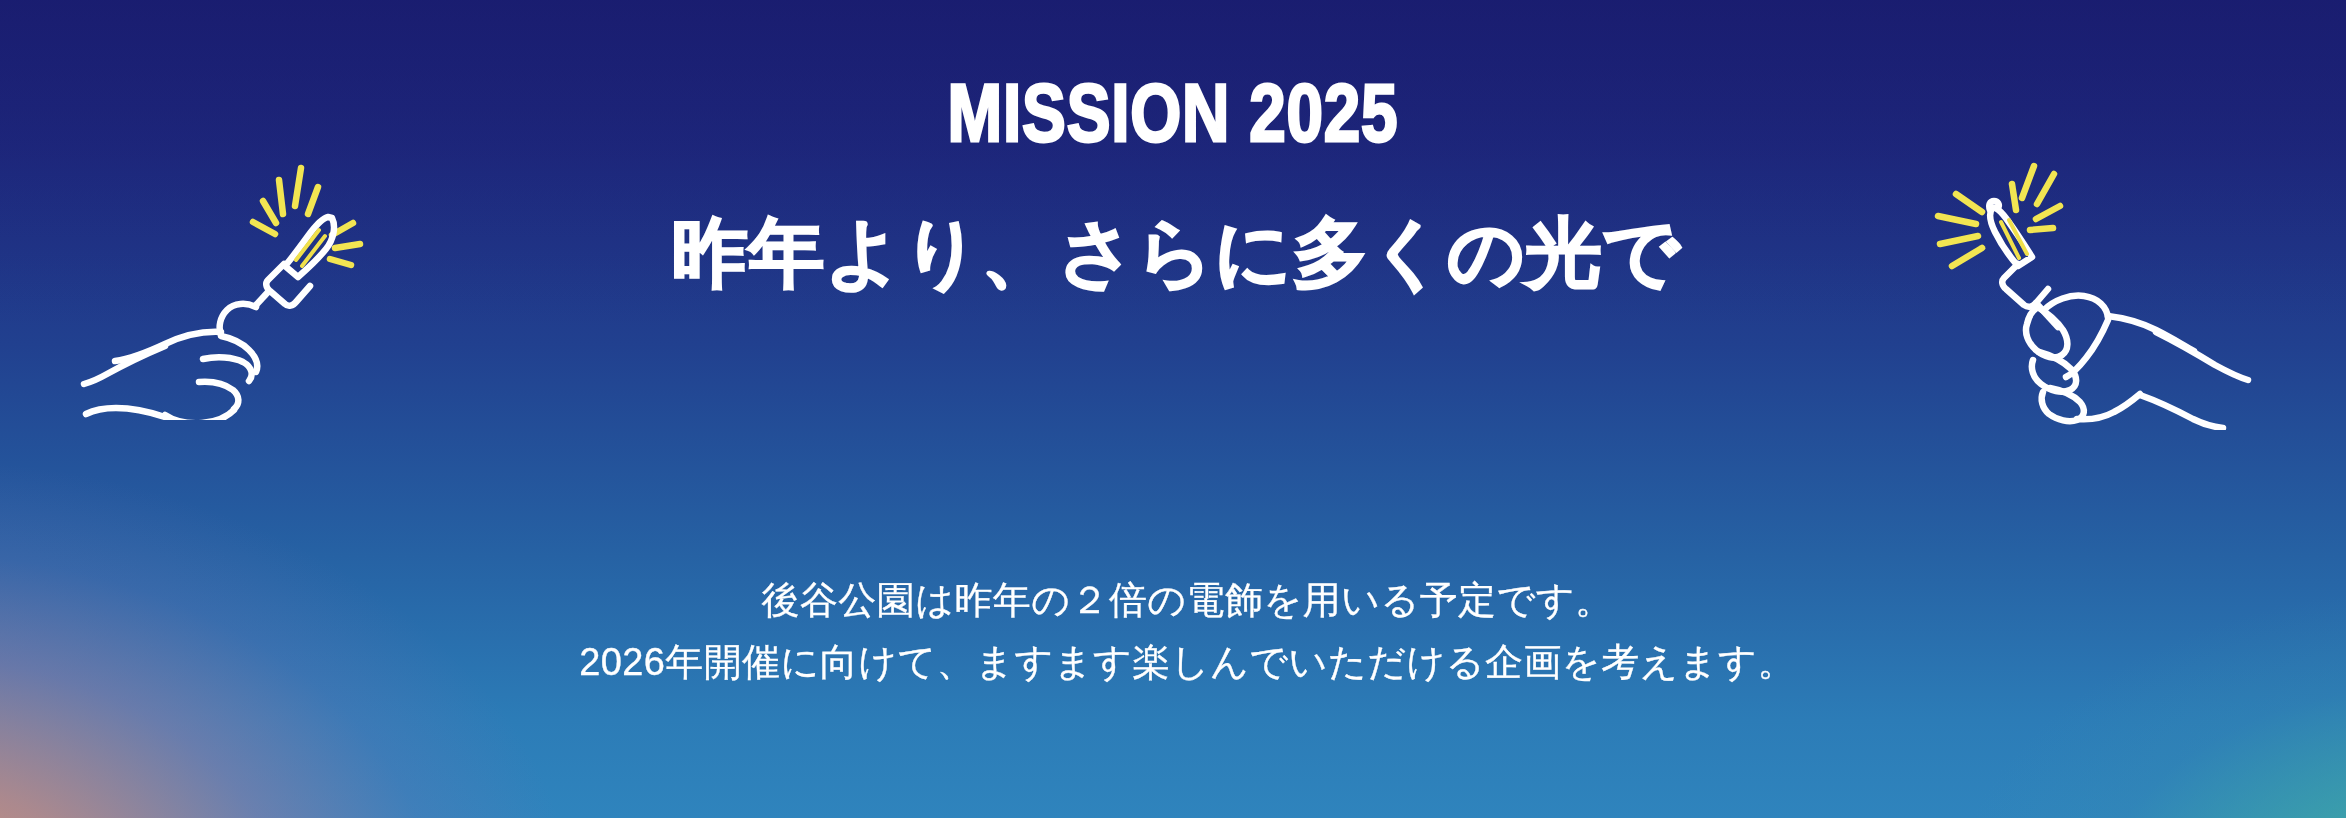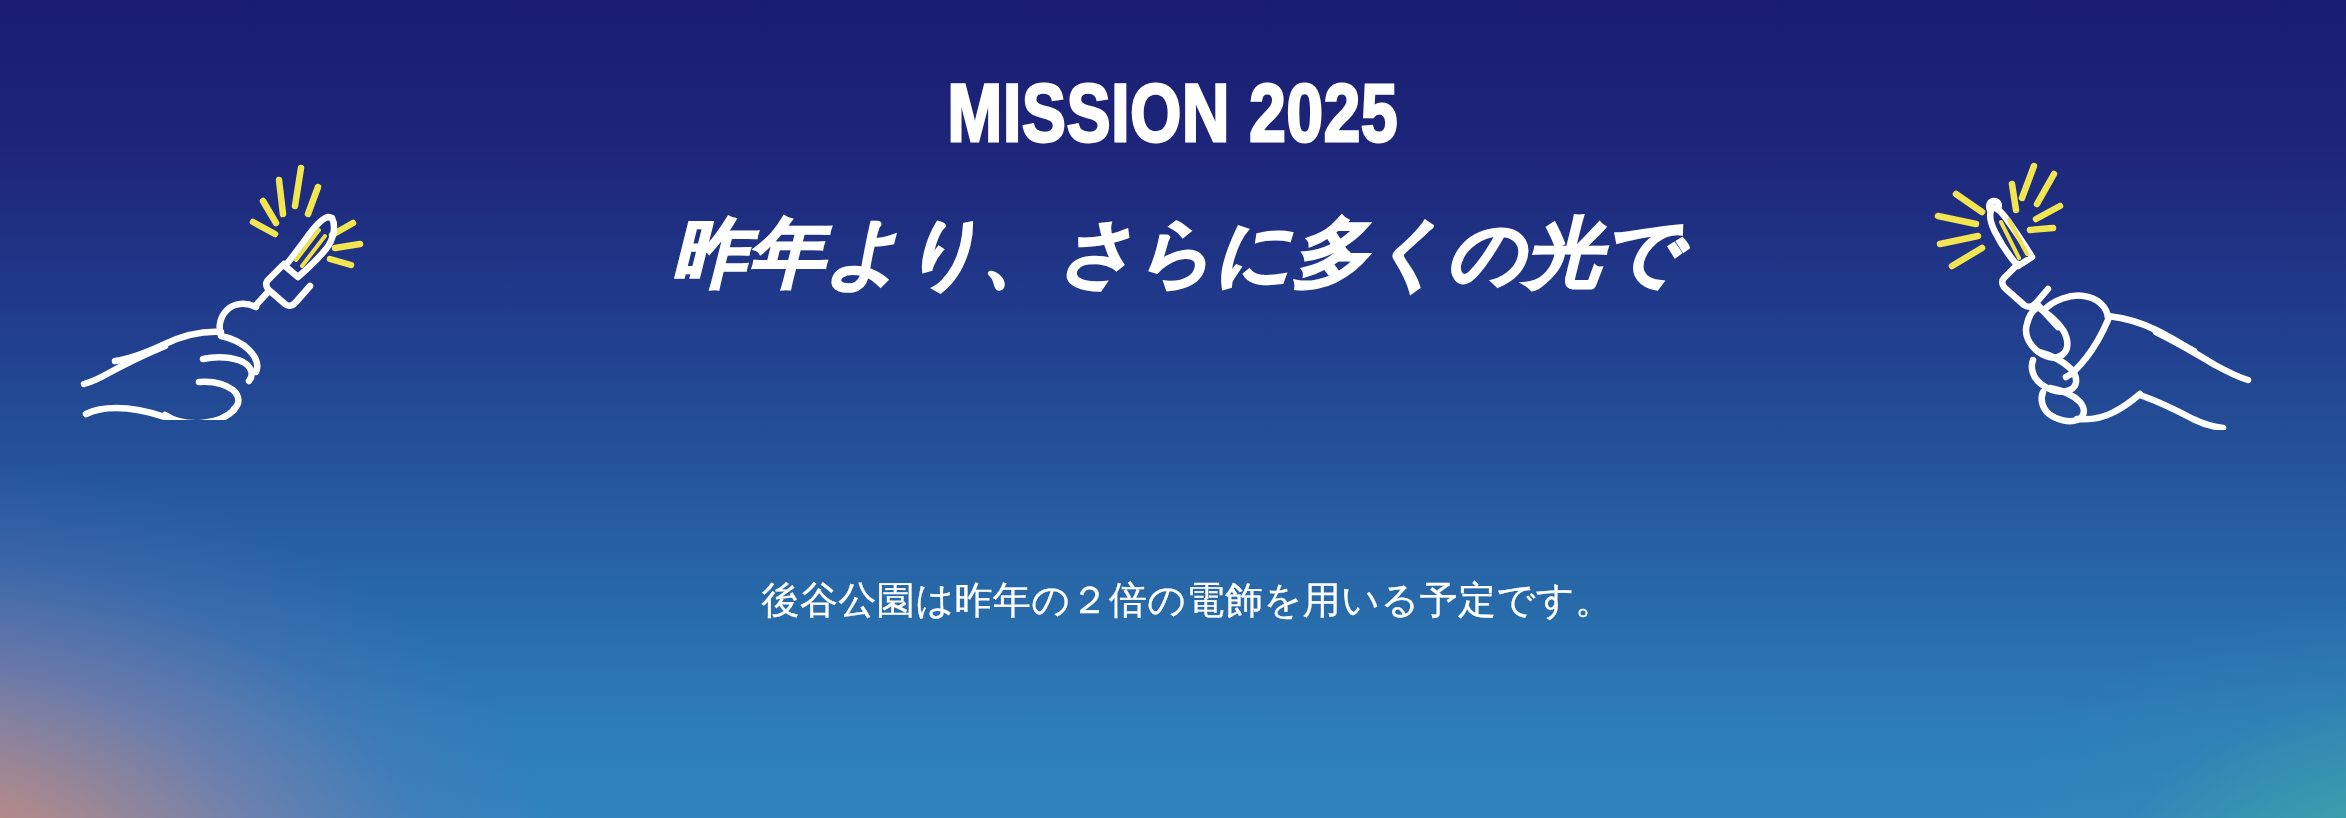--- a/index.html
+++ b/index.html
@@ -90,21 +90,20 @@
     transform: scaleX(0.80);
     font-family: "Liberation Sans Narrow", "Liberation Sans", "DejaVu Sans Condensed", sans-serif;
     -webkit-text-stroke: 3px #ffffff;
   }
 
   #headline {
     position: absolute;
     top: 202px;
     left: 6px;
     right: 0;
-    font-style: italic;
   }
 
   .headline-line {
     display: block;
     font-size: 76px;
     line-height: 1.33;
     font-weight: 900;
     letter-spacing: 0.5px;
     -webkit-text-stroke: 2.2px #ffffff;
   }
@@ -233,16 +232,17 @@
   <div id="content">
 
     <h1 id="title">MISSION 2025</h1>
 
     <div id="headline">
       <span class="headline-line">昨年より、さらに多くの光で</span>
     </div>
 
     <div id="subtext">
       <span class="sub-line">後谷公園は昨年の２倍の電飾を用いる予定です。</span>
+      <span class="sub-line">2026年開催に向けて、ますます楽しんでいただける企画を考えます。</span>
     </div>
 
   </div>
 </div>
 
 </body></html>

